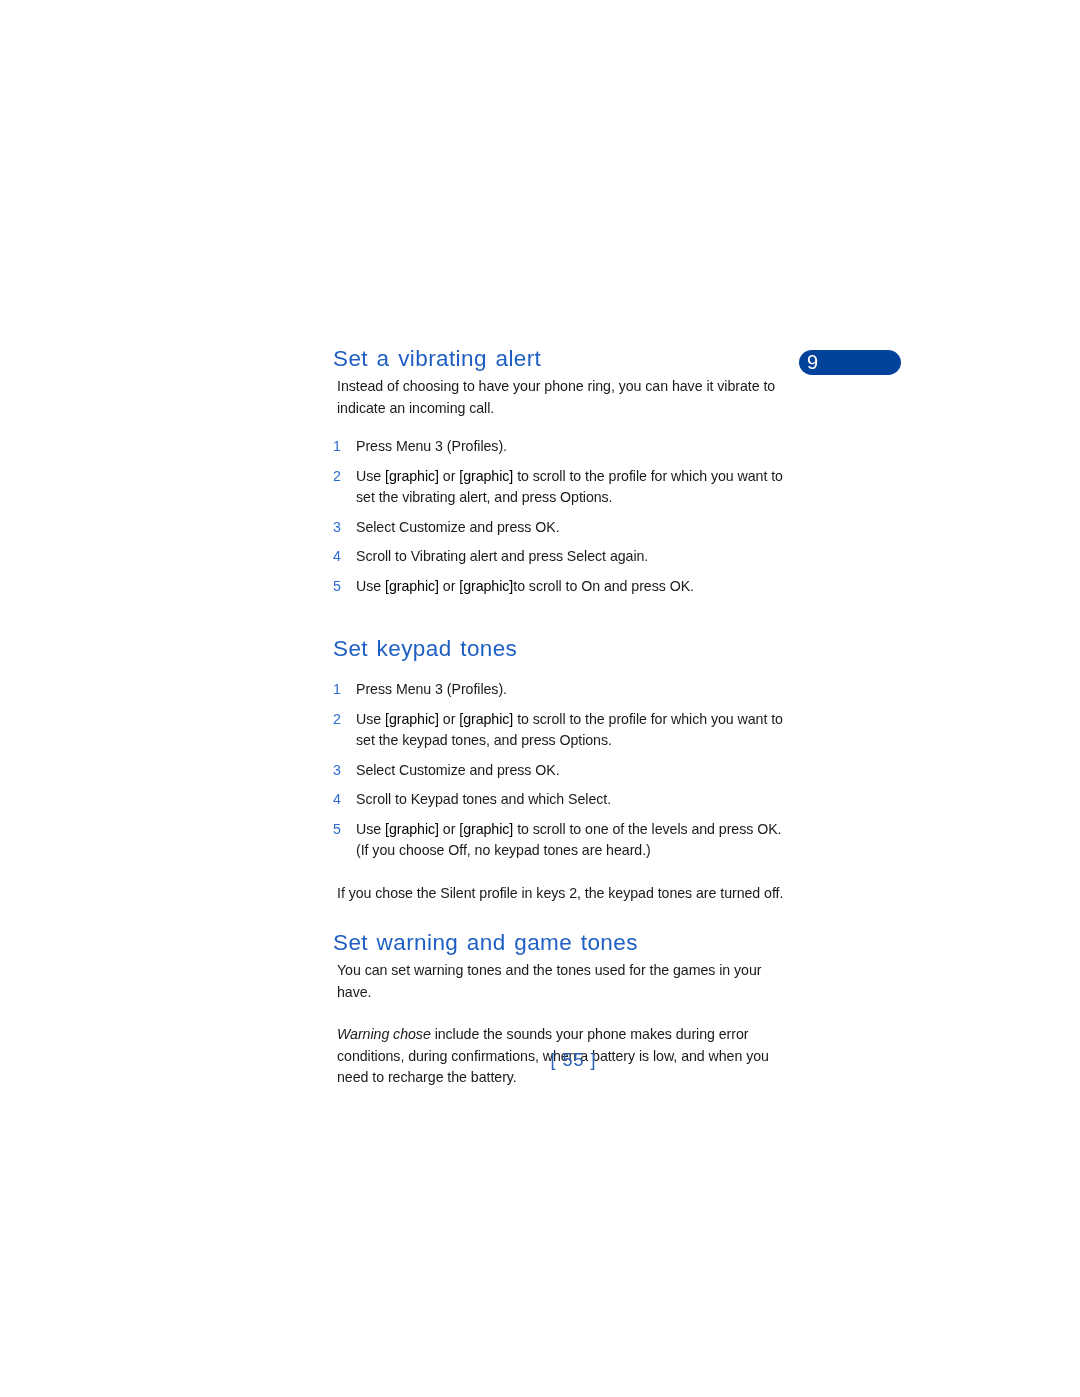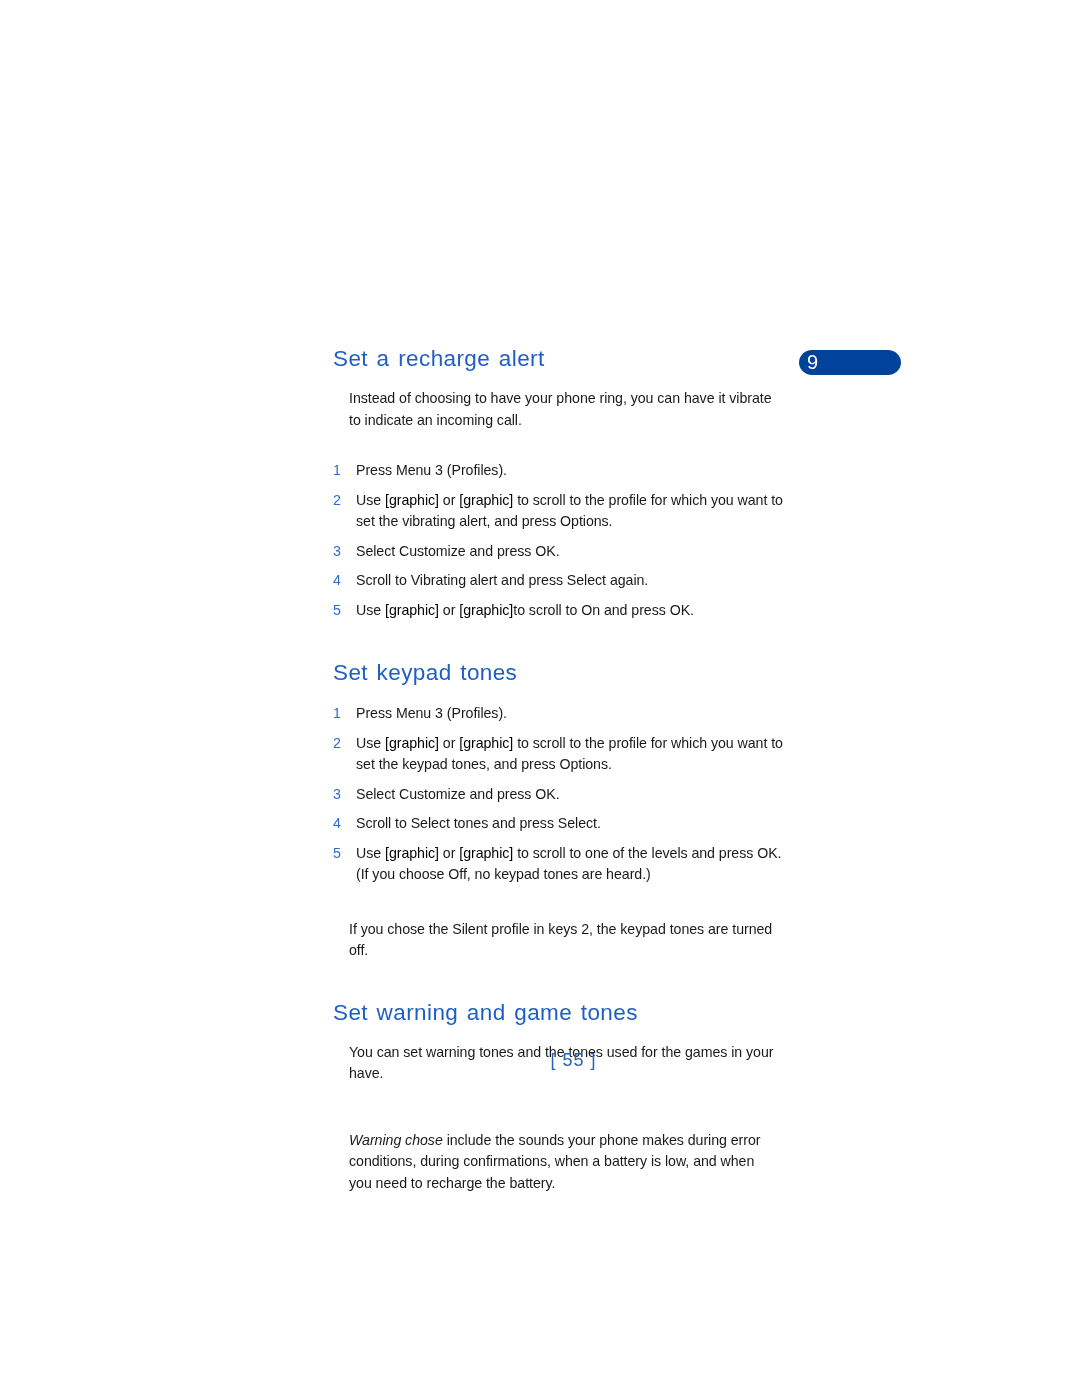--- a/index.html
+++ b/index.html
@@ -65,21 +65,21 @@
     font-size: 22.5px;
     font-weight: normal;
     line-height: 27px;
     letter-spacing: 0.4px;
     word-spacing: 2px;
     font-family: "Liberation Sans", sans-serif;
   }
 
   
   p.body-text {
-    margin: 16px;
+    margin: 4px;
     padding: 0;
     color: #1a1a1a;
     font-size: 14.2px;
     line-height: 21.5px;
     font-family: "Liberation Sans", sans-serif;
     letter-spacing: -0.05px;
   }
 
   
   ol.steps {
@@ -141,21 +141,21 @@
 
 <div class="page">
 
   <div class="chapter-tab">
     <span class="num">9</span>
   </div>
 
   <div class="content">
 
     <div class="block">
-      <h2 class="section-heading">Set a recharge alert</h2>
+      <h2 class="section-heading">Set a vibrating alert</h2>
       <p class="body-text">Instead of choosing to have your phone ring, you can have it vibrate to indicate an incoming call.</p>
       <div class="gap-sm"></div>
       <ol class="steps">
         <li class="step">
           <span class="step-num">1</span>
           <span><span>Press Menu 3 (Profiles).</span></span>
         </li>
         <li class="step">
           <span class="step-num">2</span>
           <span><span>Use </span><span class="graphic-token">[graphic]</span><span> or </span><span class="graphic-token">[graphic]</span><span> to scroll to the profile for which you want to set the vibrating alert, and press Options.</span></span>
@@ -189,21 +189,21 @@
         <li class="step">
           <span class="step-num">2</span>
           <span><span>Use </span><span class="graphic-token">[graphic]</span><span> or </span><span class="graphic-token">[graphic]</span><span> to scroll to the profile for which you want to set the keypad tones, and press Options.</span></span>
         </li>
         <li class="step">
           <span class="step-num">3</span>
           <span><span>Select Customize and press OK.</span></span>
         </li>
         <li class="step">
           <span class="step-num">4</span>
-          <span><span>Scroll to Select tones and press Select.</span></span>
+          <span><span>Scroll to Keypad tones and which Select.</span></span>
         </li>
         <li class="step">
           <span class="step-num">5</span>
           <span><span>Use </span><span class="graphic-token">[graphic]</span><span> or </span><span class="graphic-token">[graphic]</span><span> to scroll to one of the levels and press OK. (If you choose Off, no keypad tones are heard.)</span></span>
         </li>
       </ol>
       <div class="gap-md"></div>
       <p class="body-text">If you chose the Silent profile in keys 2, the keypad tones are turned off.</p>
     </div>
 

